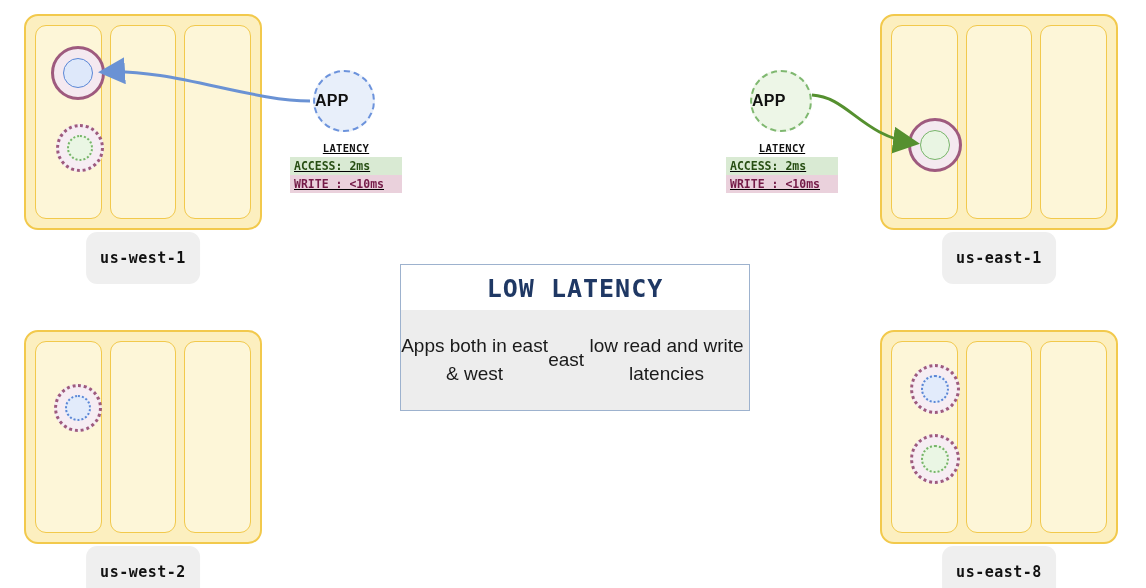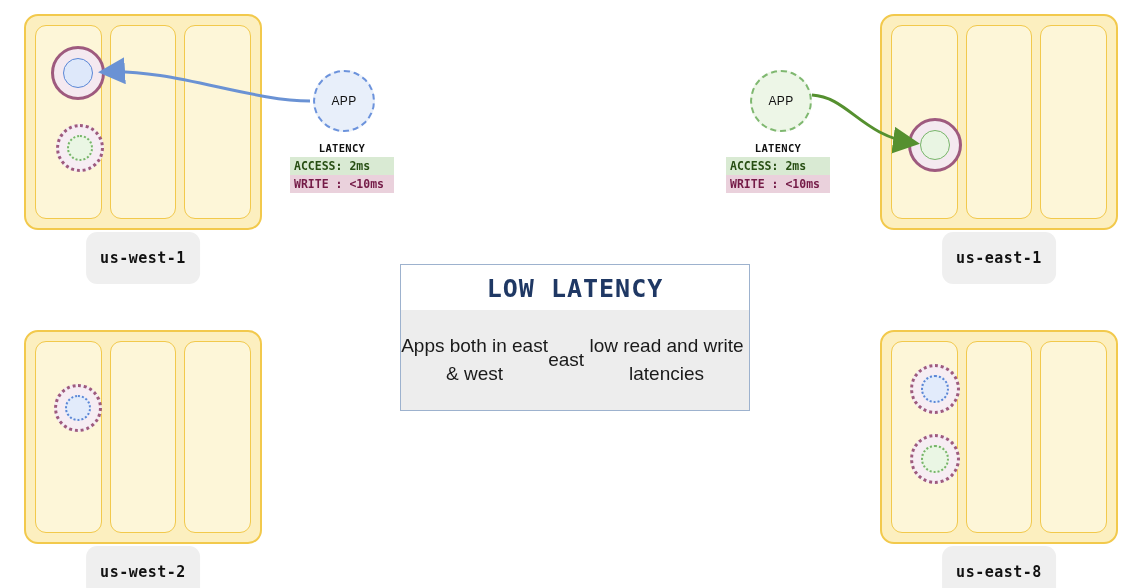--- a/index.html
+++ b/index.html
@@ -22,26 +22,26 @@
         display:flex;align-items:center;justify-content:center;}
   .node.solid{border:3px solid #9E5A7E;background:#F4E9F0;}
   .node.dotted{border:3px dotted #9E5A7E;background:#F6EDF3;}
   .node .core{border-radius:50%;box-sizing:border-box;}
   .core.solid-blue{border:1.5px solid #5B87D6;background:#DEE8FA;}
   .core.solid-green{border:1.5px solid #77B56A;background:#E9F5E3;}
   .core.dot-blue{border:2px dotted #5B87D6;background:#E2EBFB;}
   .core.dot-green{border:2px dotted #77B56A;background:#EAF6E4;}
 
   .app{position:absolute;border-radius:50%;display:flex;align-items:center;
-       justify-content:center;font-size:12px;font-weight:normal;color:#111;
+       font-size:16px;font-weight:bold;color:#111;
        box-sizing:border-box;letter-spacing:0.3px;}
   .app.blue{border:2px dashed #6C93DC;background:#E8EFFA;}
   .app.green{border:2px dashed #7FB870;background:#EDF6E7;}
 
-  .latency{position:absolute;width:104px;}
+  .latency{position:absolute;width:112px;text-decoration:underline;}
   .latency .ttl{text-align:center;font-family:"DejaVu Sans Mono",monospace;
       font-weight:bold;font-size:10.5px;color:#111;margin-bottom:3px;
       letter-spacing:0.3px;}
   .latency .row{font-family:"DejaVu Sans Mono",monospace;font-weight:bold;
       font-size:11.5px;padding:2px 4px;white-space:pre;box-sizing:border-box;}
   .latency .access{background:#D9EAD3;color:#274E13;}
   .latency .write{background:#EAD1DC;color:#741B47;}
 
   .infobox{position:absolute;left:400px;top:264px;width:350px;height:147px;
       border:1.5px solid #9DB2CE;background:#EDEDED;box-sizing:border-box;

